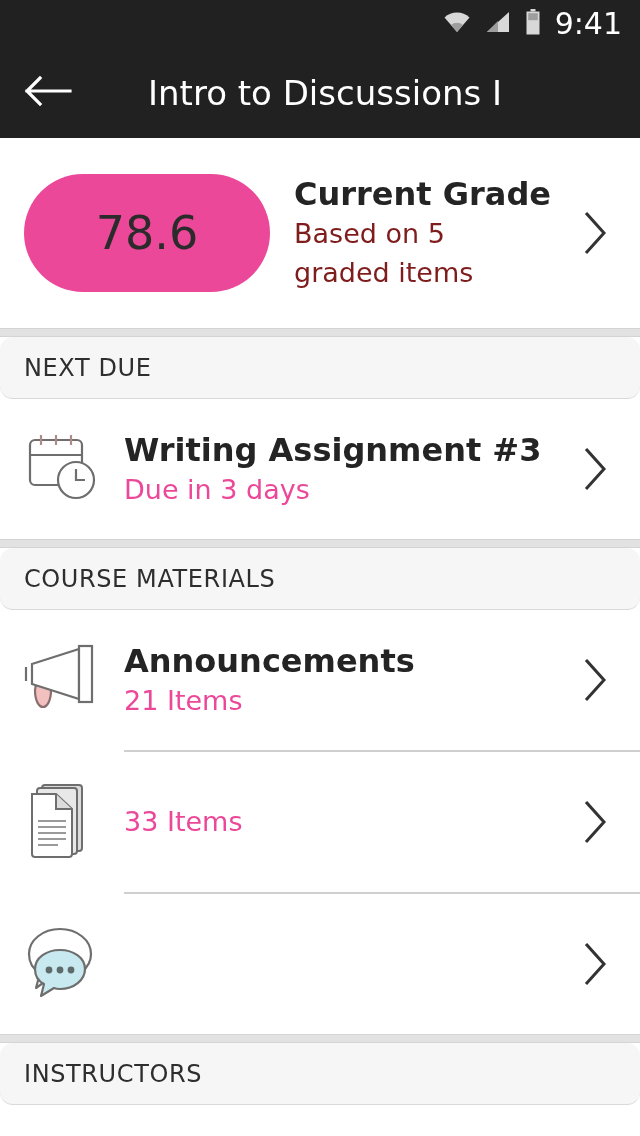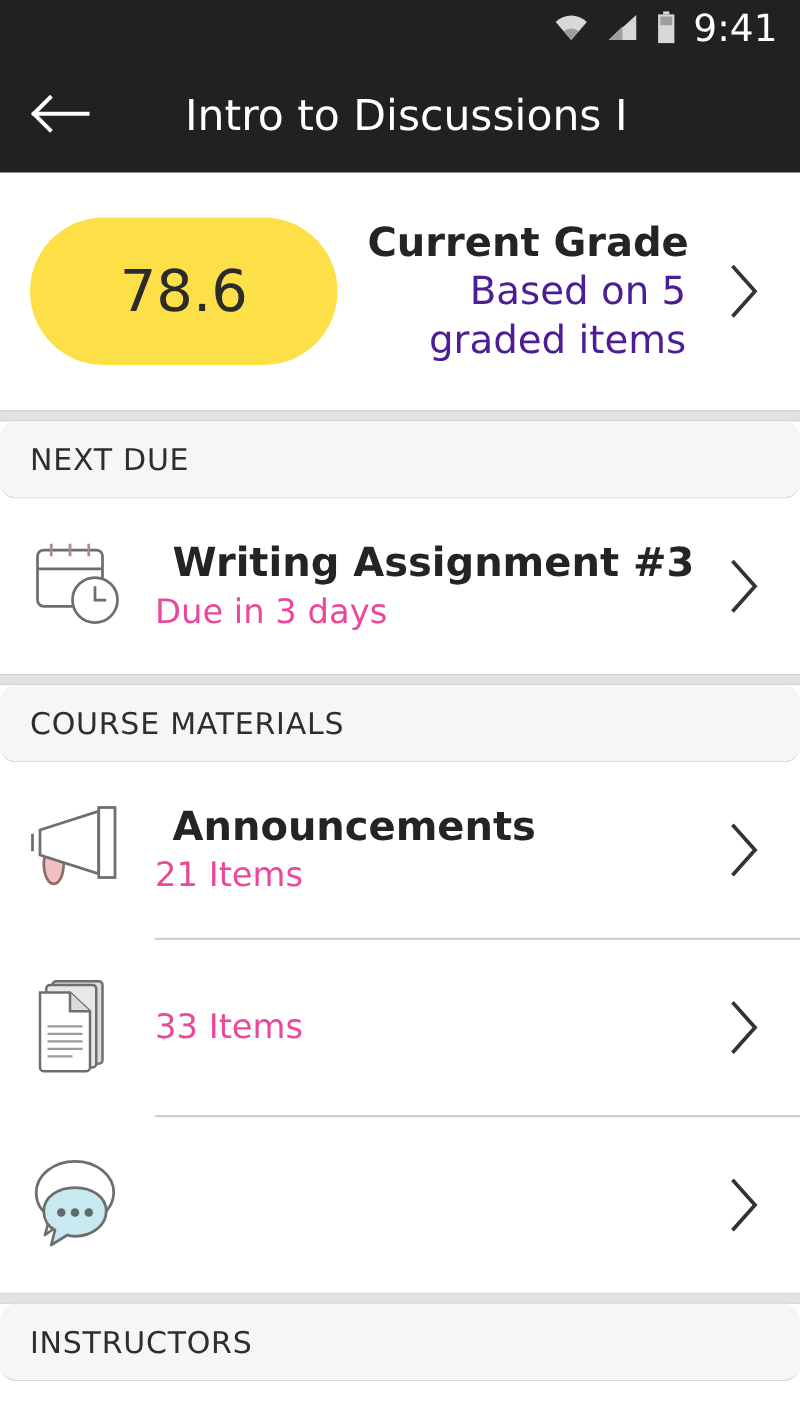--- a/index.html
+++ b/index.html
@@ -77,21 +77,21 @@
     height: 190px;
     display: flex;
     align-items: center;
     padding: 0 22px 0 24px;
     cursor: pointer;
   }
   .grade-pill {
     width: 246px;
     height: 118px;
     border-radius: 59px;
-    background: #fde047;
+    background: #ec4899;
     display: flex;
     align-items: center;
     justify-content: center;
     flex: 0 0 auto;
   }
   .grade-value {
     font-size: 46px;
     color: #2b2b2b;
     font-weight: 400;
     line-height: 46px;
@@ -101,25 +101,24 @@
     padding-left: 24px;
     min-width: 0;
   }
   .grade-title {
     font-size: 32px;
     font-weight: 700;
     color: #242424;
     line-height: 40px;
   }
   .grade-sub {
-    font-size: 31px;
-    color: #4c1d95;
+    font-size: 27px;
+    color: #7f1d1d;
     line-height: 39px;
     max-width: 255px;
-    text-align: right;
   }
   .grade-chev {
     flex: 0 0 auto;
     width: 46px;
     display: flex;
     justify-content: center;
     align-items: center;
   }
 
   
@@ -170,21 +169,20 @@
     flex: 1 1 auto;
     min-width: 0;
     padding-right: 10px;
   }
   .row-title {
     font-size: 32px;
     font-weight: 700;
     color: #242424;
     line-height: 42px;
     white-space: nowrap;
-    margin-left: 14px;
   }
   .row-sub {
     font-size: 27px;
     color: #ec4899;
     line-height: 38px;
     white-space: nowrap;
   }
   .row-chev {
     flex: 0 0 auto;
     width: 46px;

